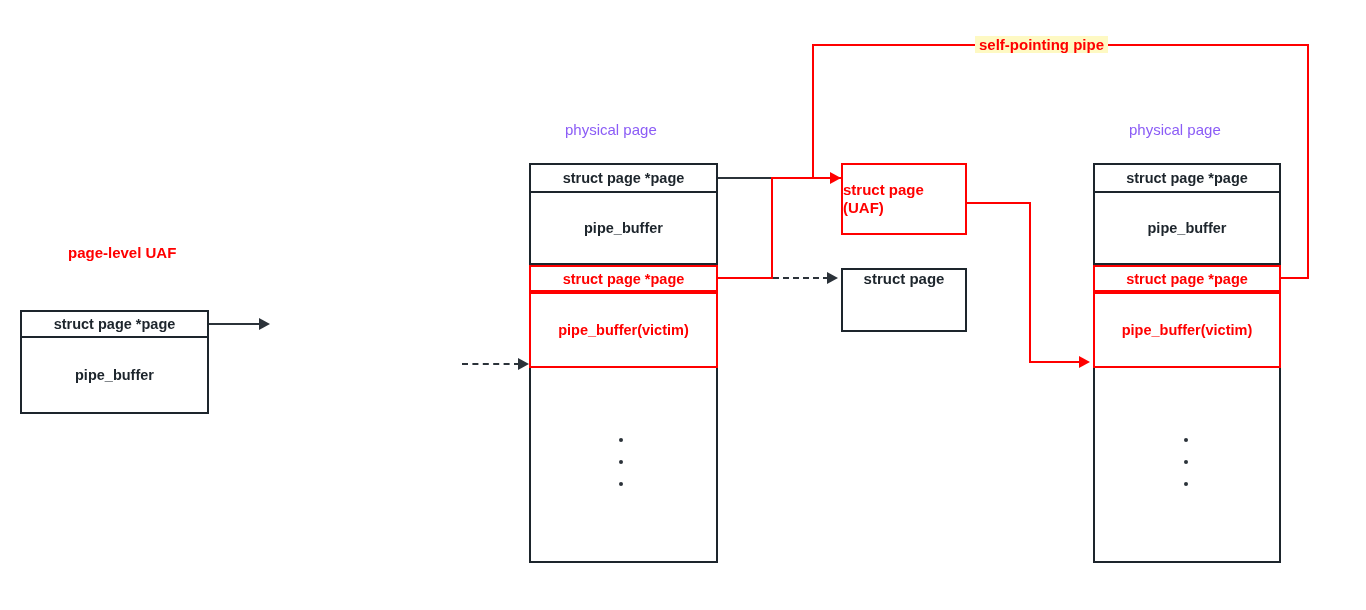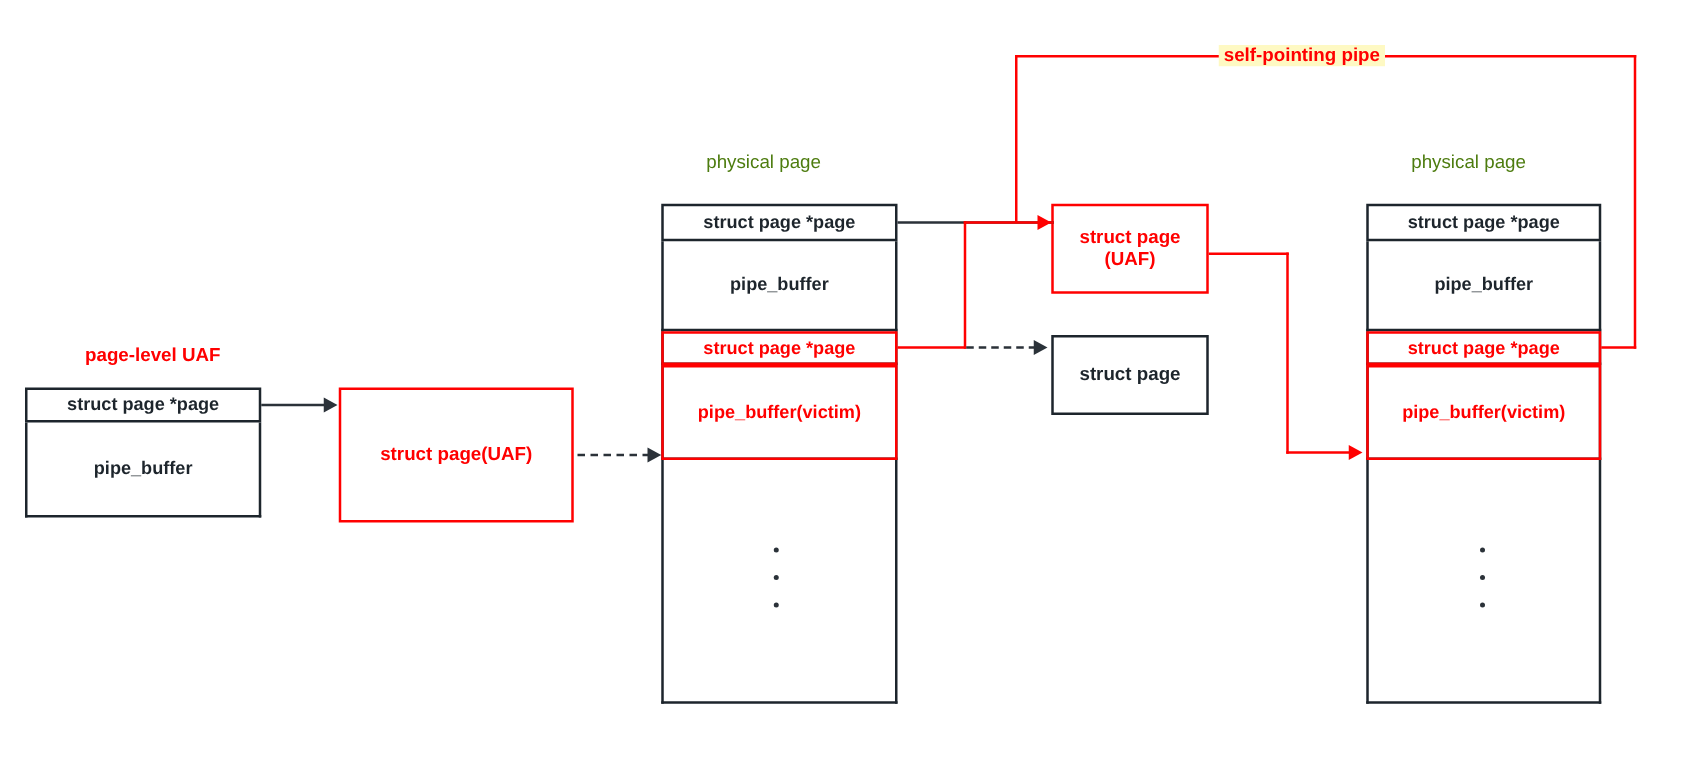--- a/index.html
+++ b/index.html
@@ -14,21 +14,21 @@
     background: #ffffff;
     font-family: "Liberation Sans", sans-serif;
     overflow: hidden;
   }
 
   
   .box {
     position: absolute;
     box-sizing: border-box;
     display: flex;
-    align-items: center;
+    align-items: flex-start;
     justify-content: center;
     text-align: center;
     line-height: 1.18;
   }
   .box.black {
     border: 2px solid #1d252c;
     color: #1d252c;
   }
   .box.red {
     border: 2px solid #ff0000;
@@ -53,21 +53,21 @@
   }
   .row.red {
     border: 2px solid #ff0000;
     color: #ff0000;
   }
 
   .label {
     position: absolute;
     white-space: nowrap;
   }
-  .label.black { color: #4d7c0f; }
+  .label.black { color: #8b5cf6; }
   .label.red   { color: #ff0000; }
 
   .t14  { font-size: 14.5px; font-weight: bold; }
   .t15  { font-size: 15px;   font-weight: bold; }
   .t15n { font-size: 15px;   font-weight: normal; }
 
   
   .line {
     position: absolute;
   }
@@ -101,29 +101,28 @@
     height: 4px;
     border-radius: 50%;
     background: #2b3239;
   }
 </style>
 </head>
 <body>
 
 <div id="canvas">
 
-  <div class="label red t15" style="left:68px; top:276px;">page-level UAF</div>
+  <div class="label red t15" style="left:68px; top:244px;">page-level UAF</div>
 
   <div class="row black first t14" style="left:20px; top:310px; width:189px; height:28px;">struct page *page</div>
   <div class="row black t14" style="left:20px; top:338px; width:189px; height:76px;">pipe_buffer</div>
 
   <div class="line h-black" style="left:209px; top:323px; width:52px;"></div>
   <div class="arrow black" style="left:259px; top:318px;"></div>
 
-  <div class="box red t15" style="left:271px; top:310px; width:188px; height:108px;">struct page(UAF)</div>
 
   <div class="line h-dash" style="left:462px; top:363px; width:58px;"></div>
   <div class="arrow black" style="left:518px; top:358px;"></div>
 
   <div class="label black t15n" style="left:565px; top:121px;">physical page</div>
 
   <div class="row black first t14" style="left:529px; top:163px; width:189px; height:30px;">struct page *page</div>
   <div class="row black t14" style="left:529px; top:193px; width:189px; height:72px;">pipe_buffer</div>
   <div class="row black t14" style="left:529px; top:265px; width:189px; height:27px;"></div>
   <div class="row black t14" style="left:529px; top:292px; width:189px; height:76px;"></div>

